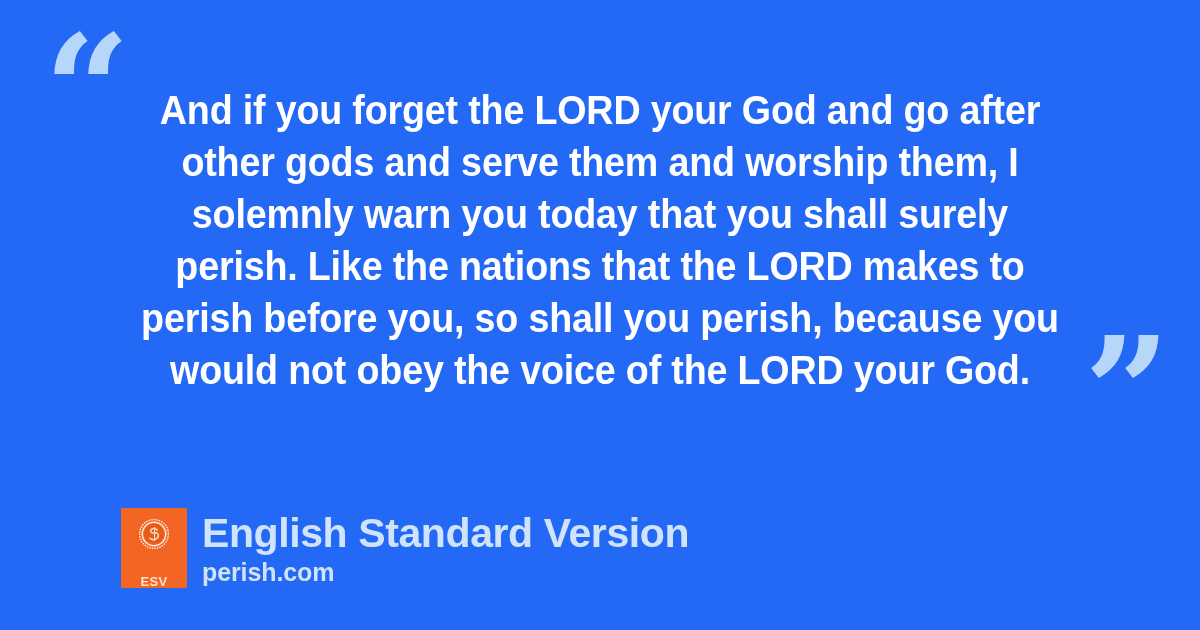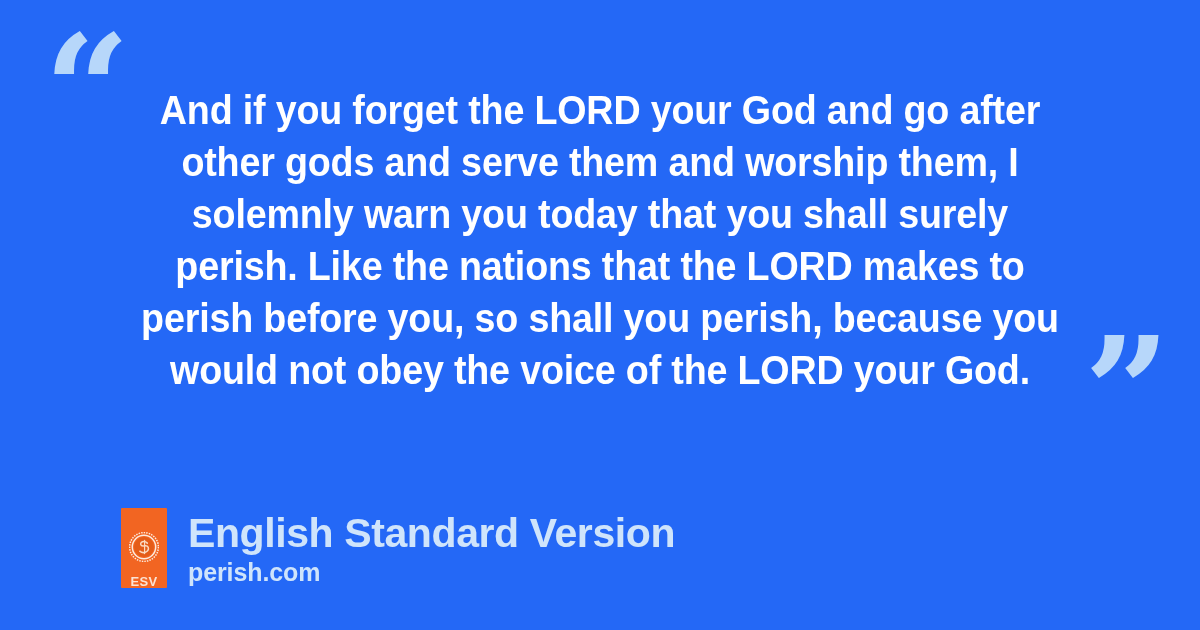--- a/index.html
+++ b/index.html
@@ -61,28 +61,28 @@
   
   .footer {
     position: absolute;
     left: 121px;
     top: 508px;
     display: flex;
     align-items: flex-start;
   }
 
   .brand-logo {
-    width: 46px;
+    width: 66px;
     height: 80px;
     background: #F26522;
     border-radius: 1px;
     display: flex;
     flex-direction: column;
     align-items: center;
-    justify-content: flex-end;
+    justify-content: space-between;
     padding-top: 11px;
     box-sizing: border-box;
     flex: none;
   }
 
   .brand-seal {
     width: 30px;
     height: 30px;
     flex: none;
     display: block;
@@ -92,21 +92,21 @@
     margin-top: 13px;
     color: #FBE3D4;
     font-family: "Liberation Sans", sans-serif;
     font-weight: 700;
     font-size: 13px;
     letter-spacing: 0.4px;
     line-height: 1;
   }
 
   .brand-text {
-    margin-left: 21px;
+    margin-left: 15px;
     padding-top: 2px;
   }
 
   .brand-title {
     color: #CFE4FB;
     font-family: "Liberation Sans", sans-serif;
     font-weight: 700;
     font-size: 41px;
     line-height: 46px;
     letter-spacing: -0.4px;

